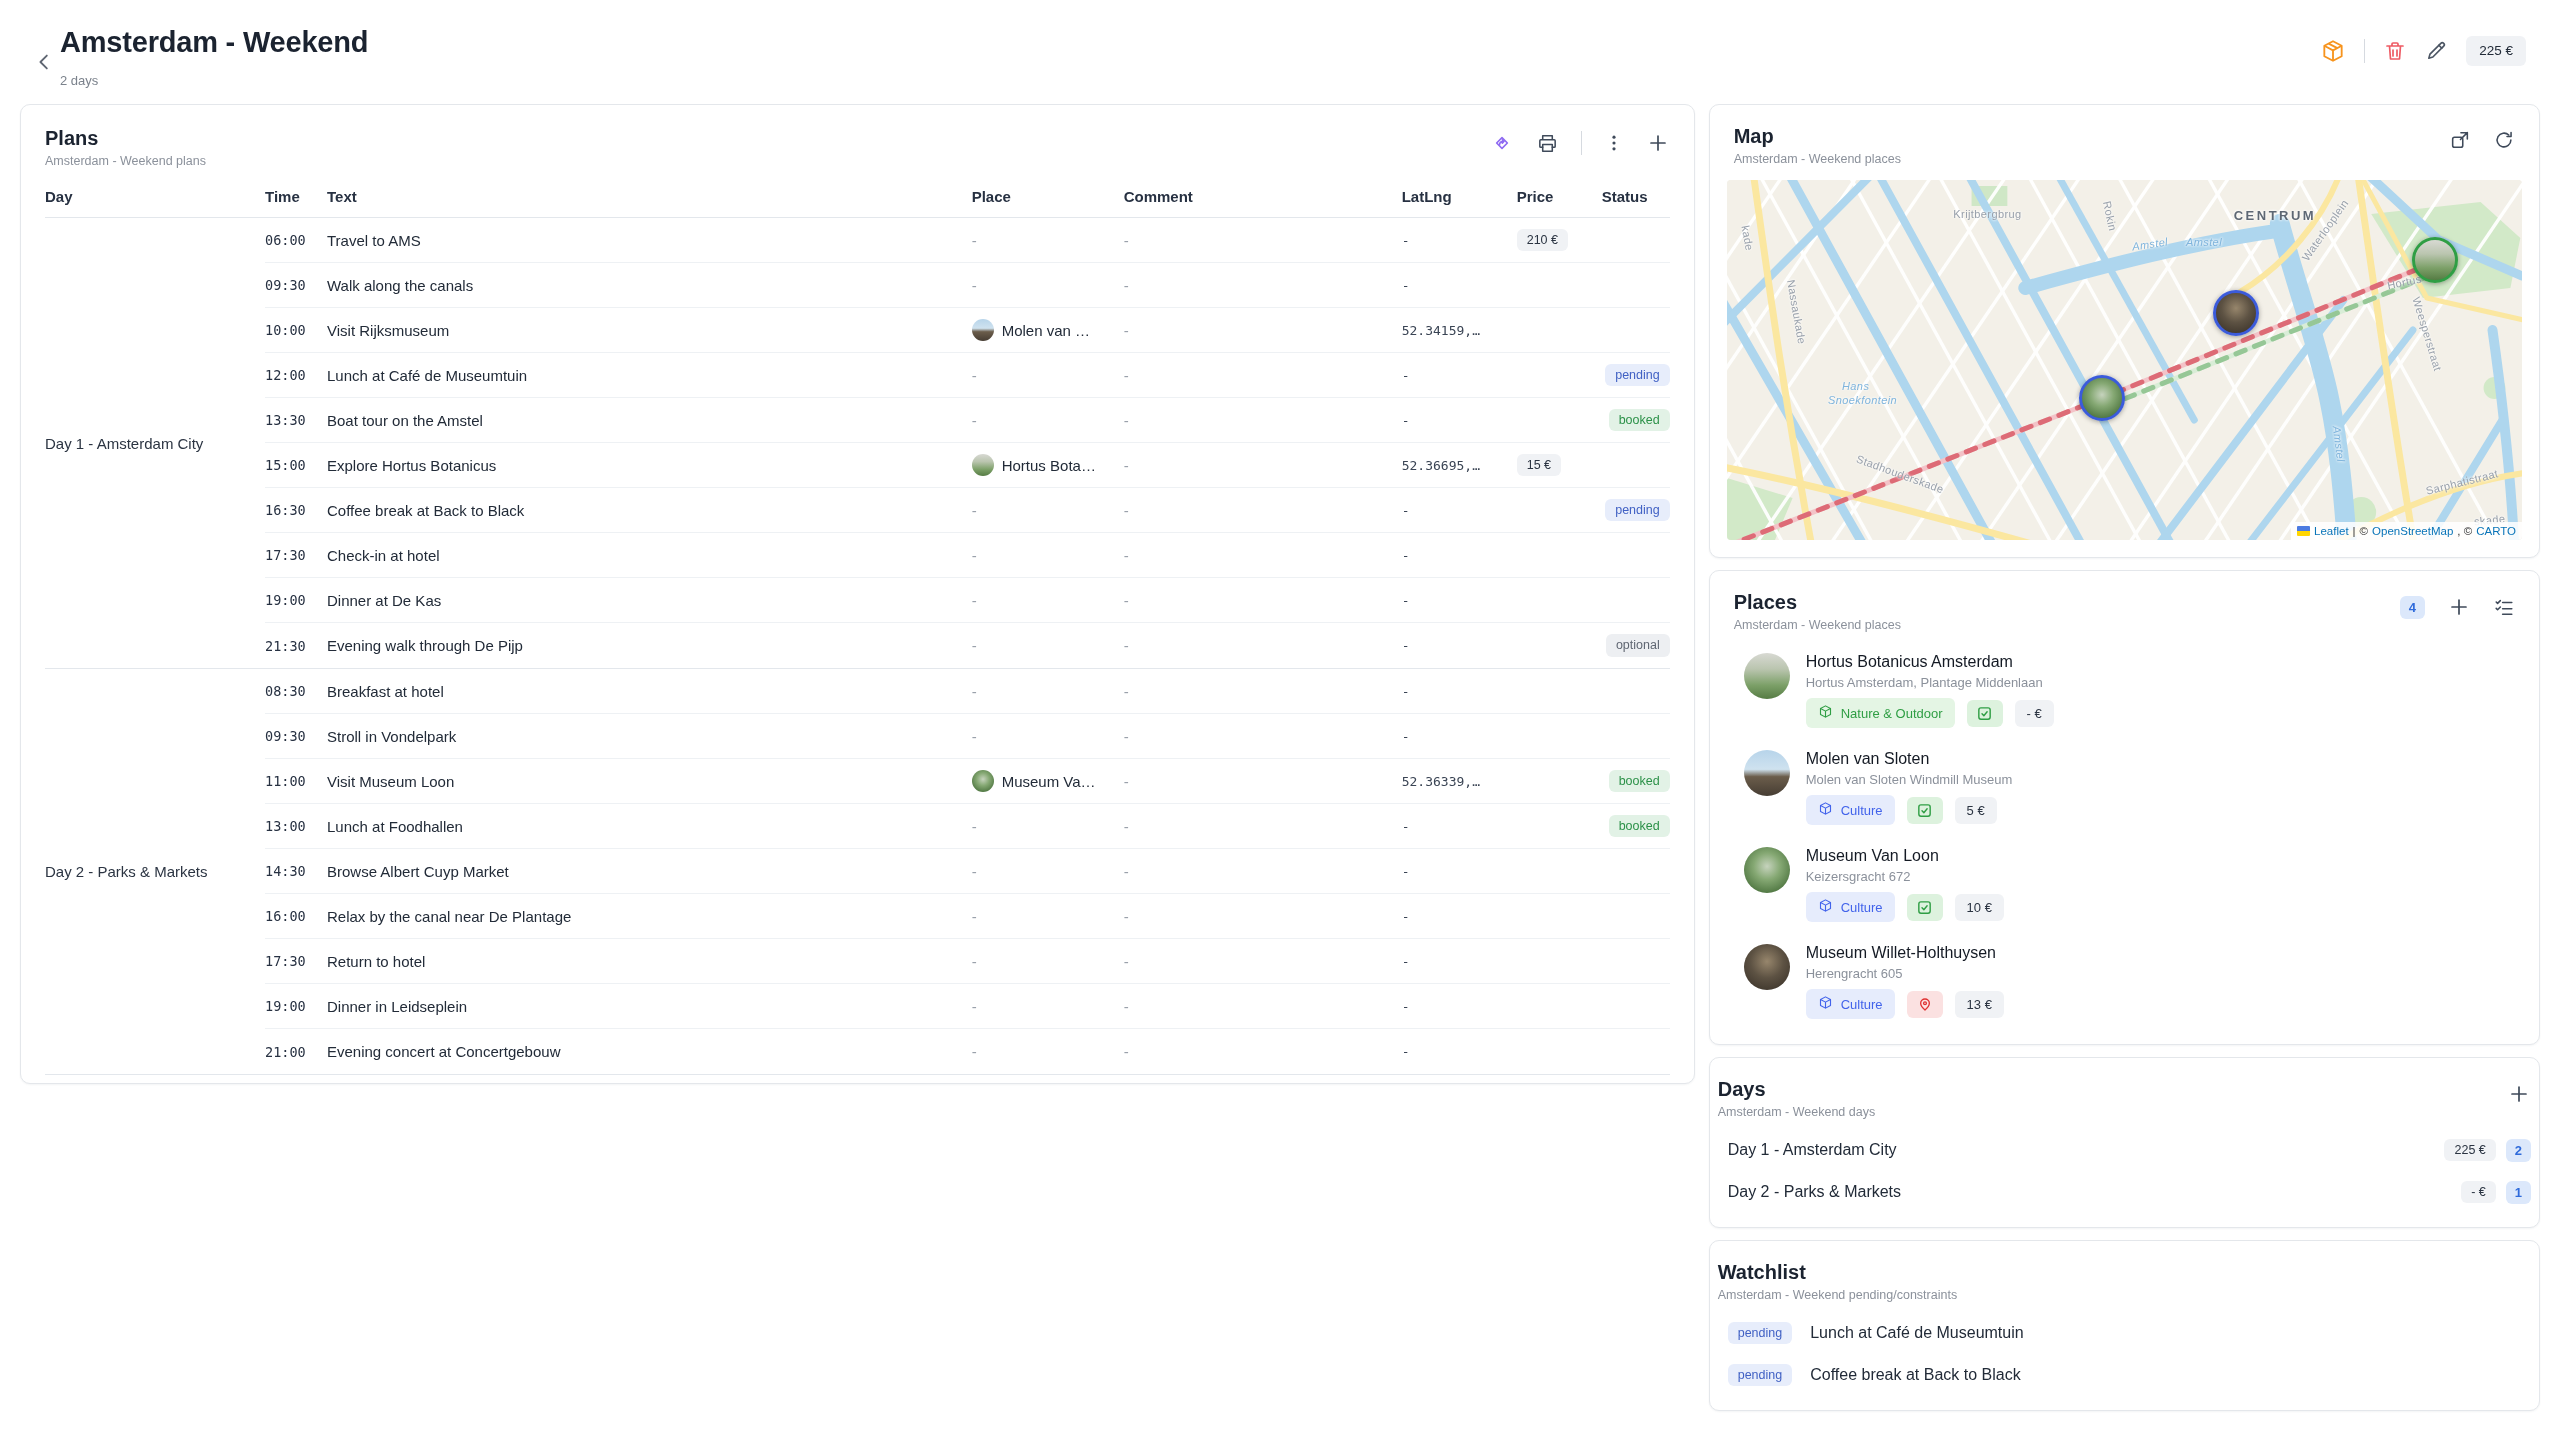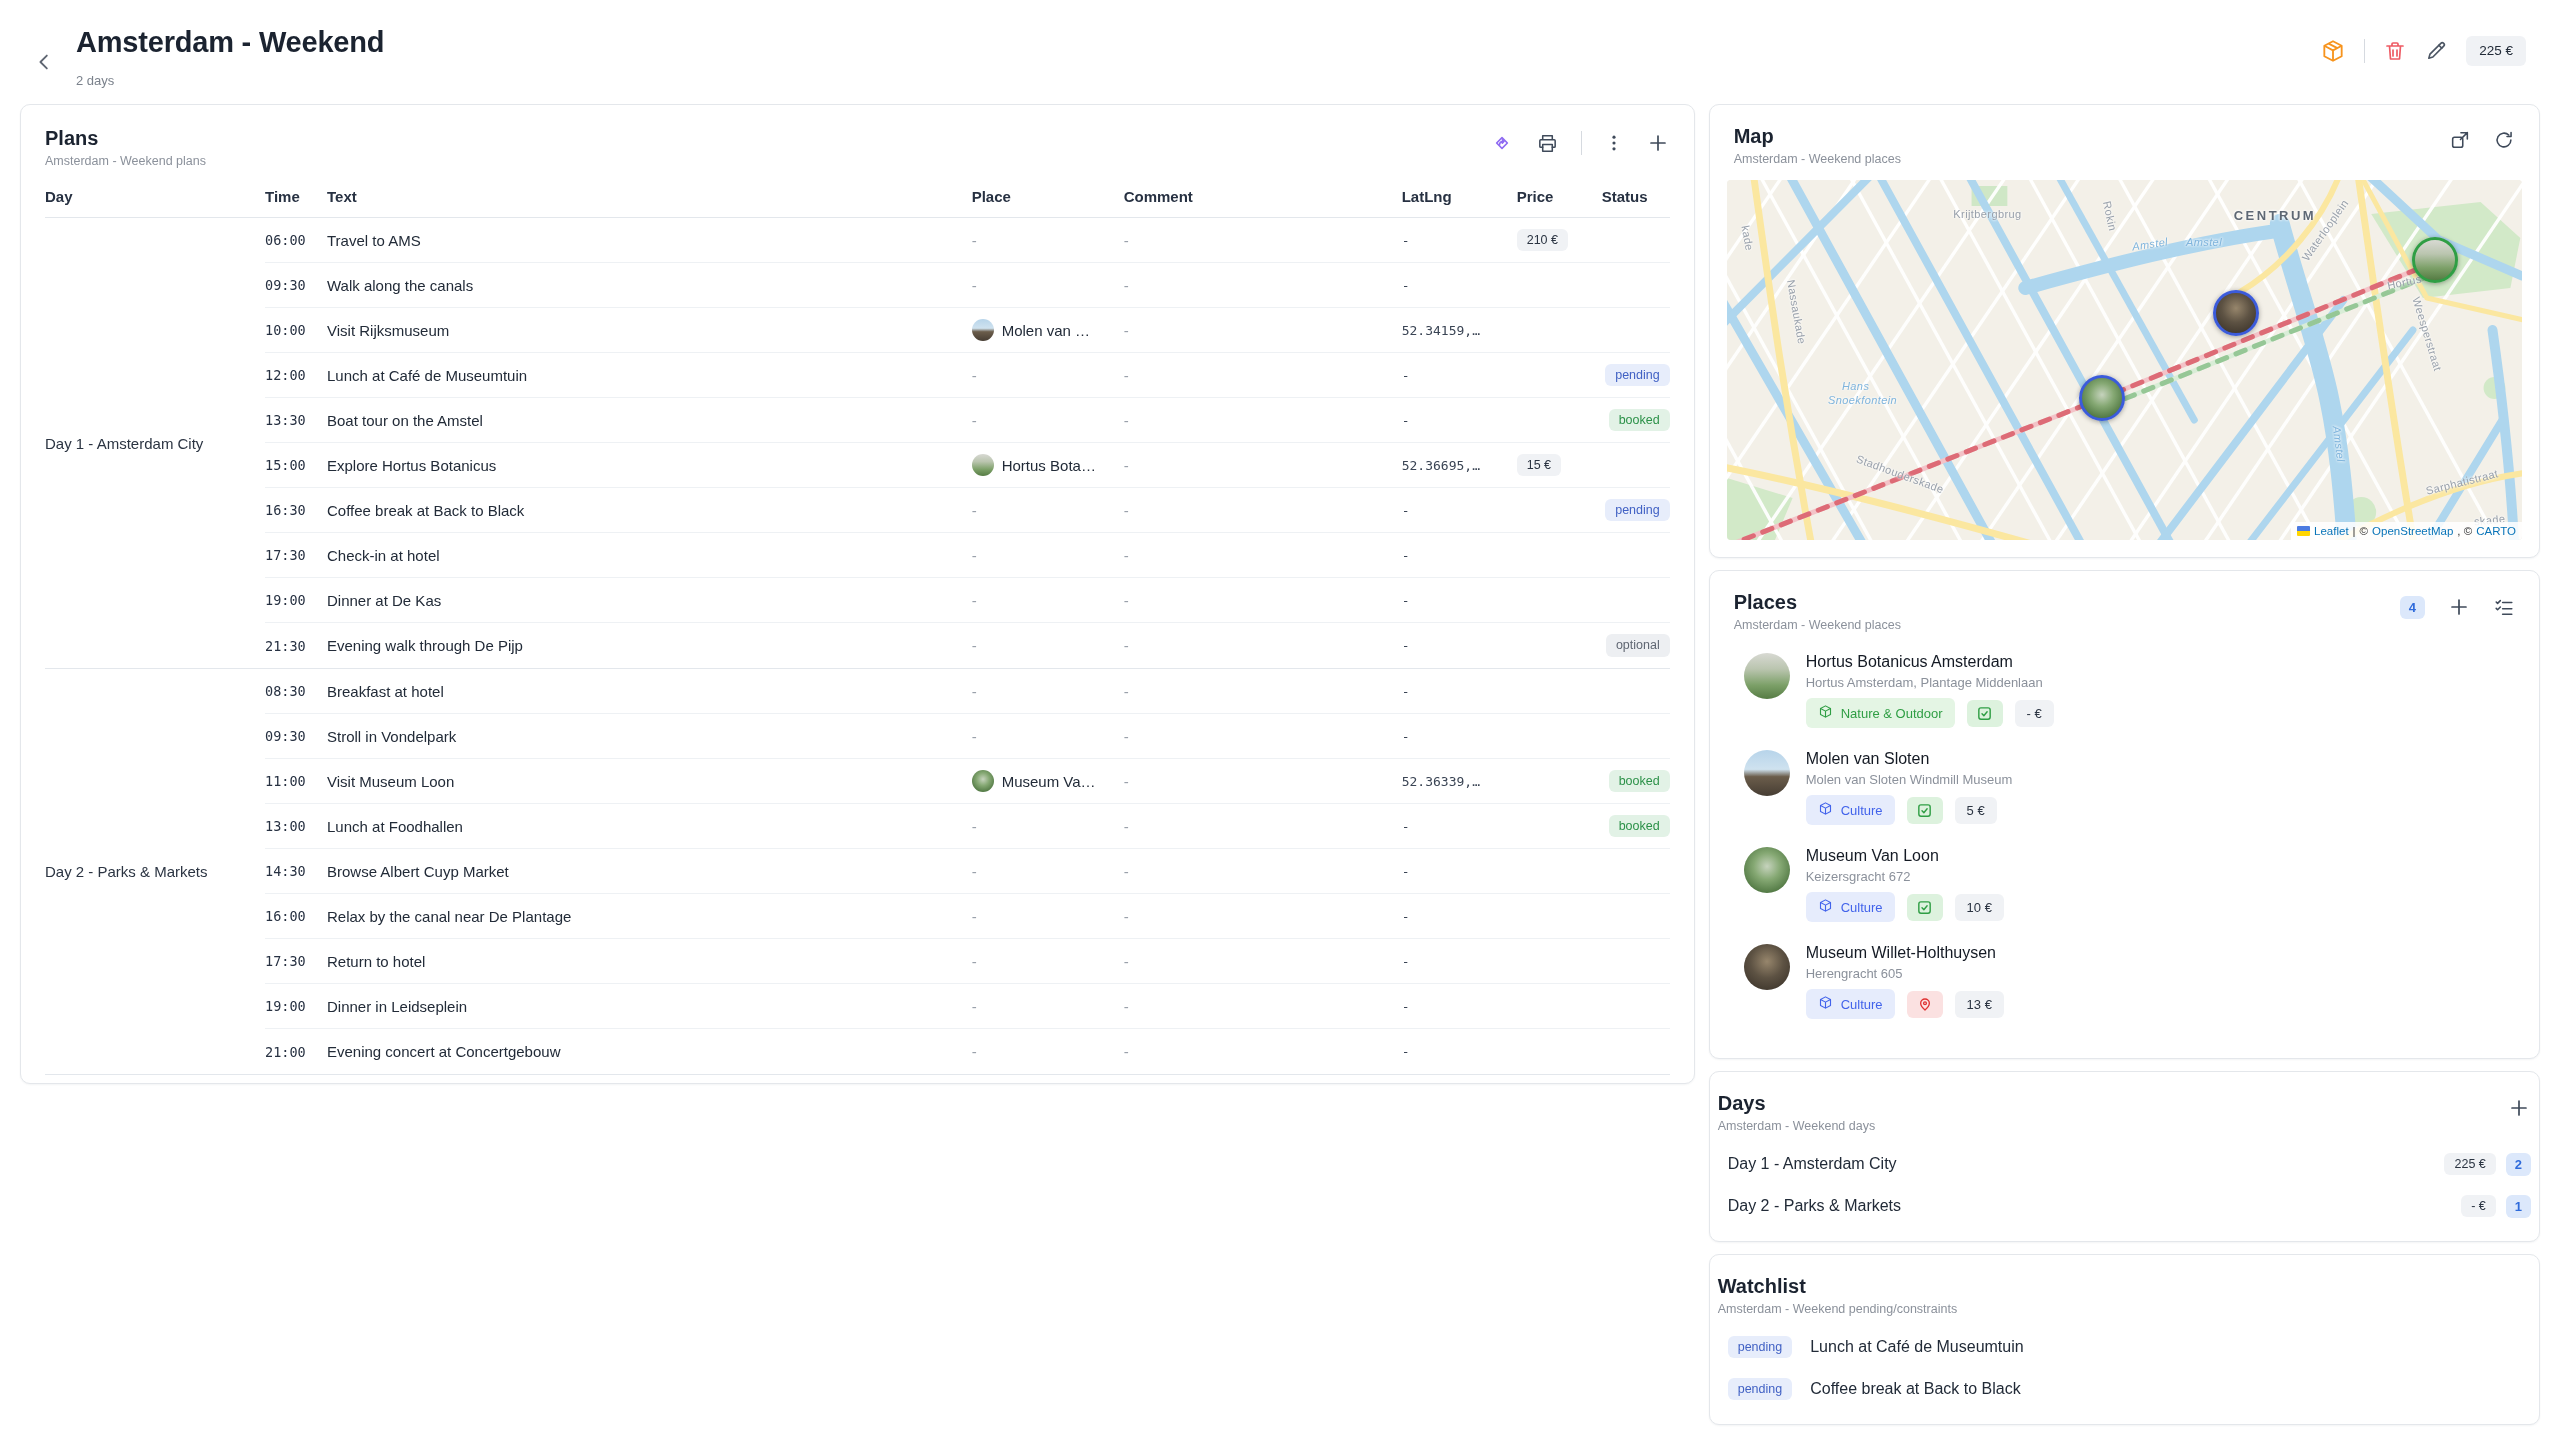--- a/index.html
+++ b/index.html
@@ -8,21 +8,21 @@
     background:#ffffff;
     font-family:"Liberation Sans", sans-serif;
     color:#222b38;
     overflow:hidden;
     -webkit-font-smoothing:antialiased;
   }
   .page { padding:24px 20px 0; }
 
   
   .topbar { display:flex; justify-content:space-between; align-items:flex-start; padding:2px 14px 16px; }
-  .topbar-left { display:flex; gap:20px; }
+  .topbar-left { display:flex; gap:4px; }
   .back-btn { margin-top:9px; cursor:pointer; color:#5f6672; }
   .page-title { font-size:29px; font-weight:600; color:#1b2330; letter-spacing:-.2px; }
   .page-sub { font-size:13px; color:#7b828c; margin-top:14px; }
   .top-actions { display:flex; align-items:center; gap:18px; margin-top:10px; }
   .vdiv { width:1px; height:24px; background:#d6dae0; }
   .icon-btn { display:inline-flex; align-items:center; justify-content:center; cursor:pointer; }
 
   
   .main { display:flex; gap:14px; align-items:flex-start; }
   .card { background:#fff; border:1px solid #e4e7eb; border-radius:10px; box-shadow:0 1px 2px rgba(20,30,50,.05); }
@@ -88,21 +88,21 @@
   .map-attrib {
     position:absolute; right:0; bottom:0; background:rgba(255,255,255,.85);
     font-size:11.5px; color:#333; padding:3px 6px; display:flex; gap:4px; align-items:center; border-top-left-radius:4px;
   }
   .map-attrib .lnk { color:#0974b8; cursor:pointer; }
   .flag { width:13px; height:10px; display:inline-block; border-radius:1px; overflow:hidden; }
   .flag .t { height:50%; background:#4c7be1; }
   .flag .b { height:50%; background:#ffd500; }
 
   
-  .places-card { padding:20px 24px 28px; }
+  .places-card { padding:20px 24px 14px; }
   .place-item { display:flex; gap:16px; align-items:flex-start; padding:11px 0 11px 10px; cursor:pointer; }
   .avatar { width:46px; height:46px; border-radius:50%; flex:none; }
   .p-name { font-size:16px; color:#141a24; }
   .p-sub { font-size:13px; color:#8b919b; margin:4px 0 8px; }
   .p-badges { display:flex; gap:12px; align-items:center; }
   .cat-badge { display:inline-flex; gap:8px; align-items:center; padding:6px 12px; border-radius:6px; font-size:13px; }
   .cat-green { background:#e4f5e4; color:#2f9e44; }
   .cat-blue  { background:#e6ecfc; color:#4263eb; }
   .sq-badge { width:36px; height:27px; border-radius:6px; display:inline-flex; align-items:center; justify-content:center; }
   .sq-check { background:#ddf2de; color:#2f9e44; }

